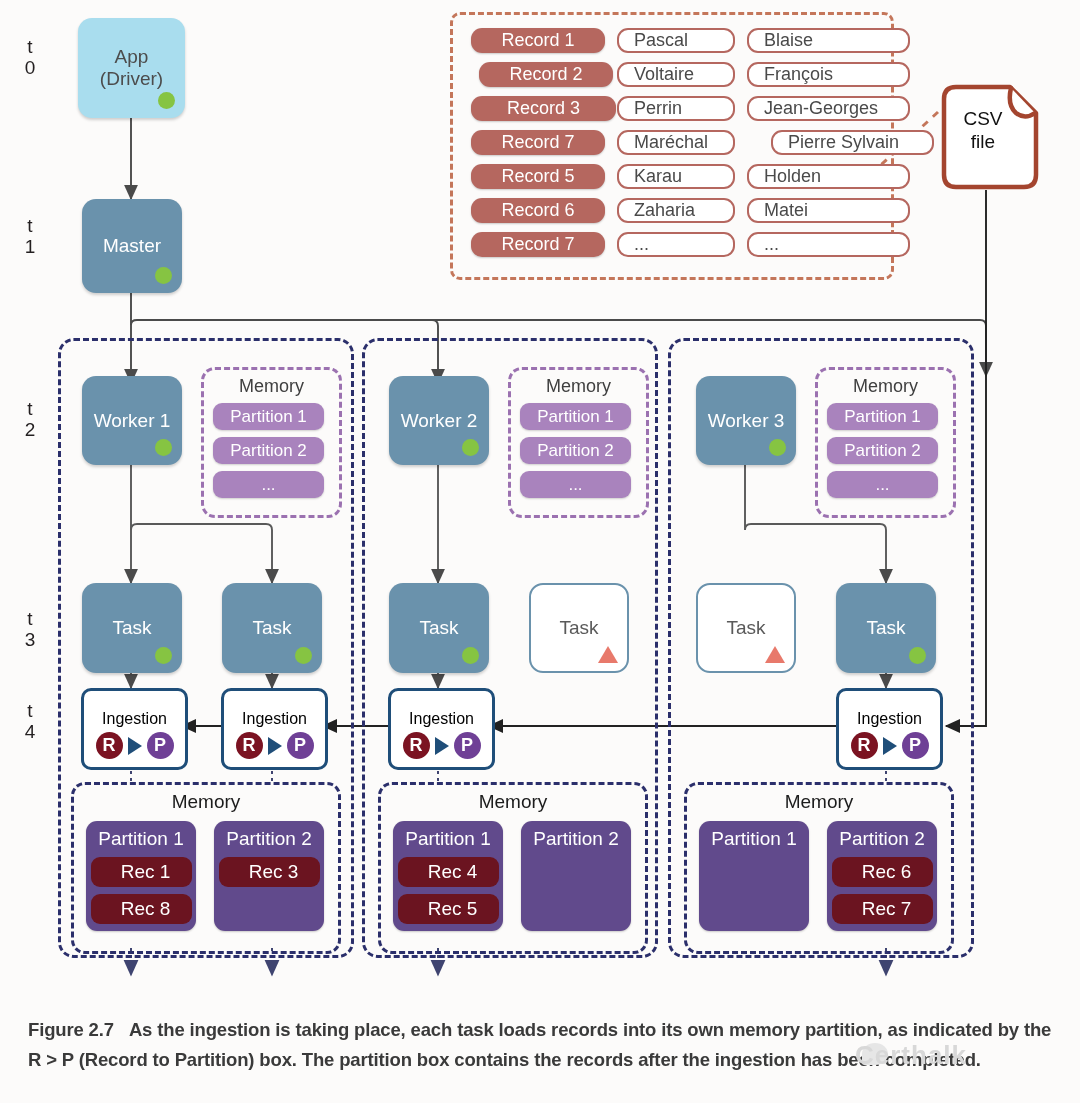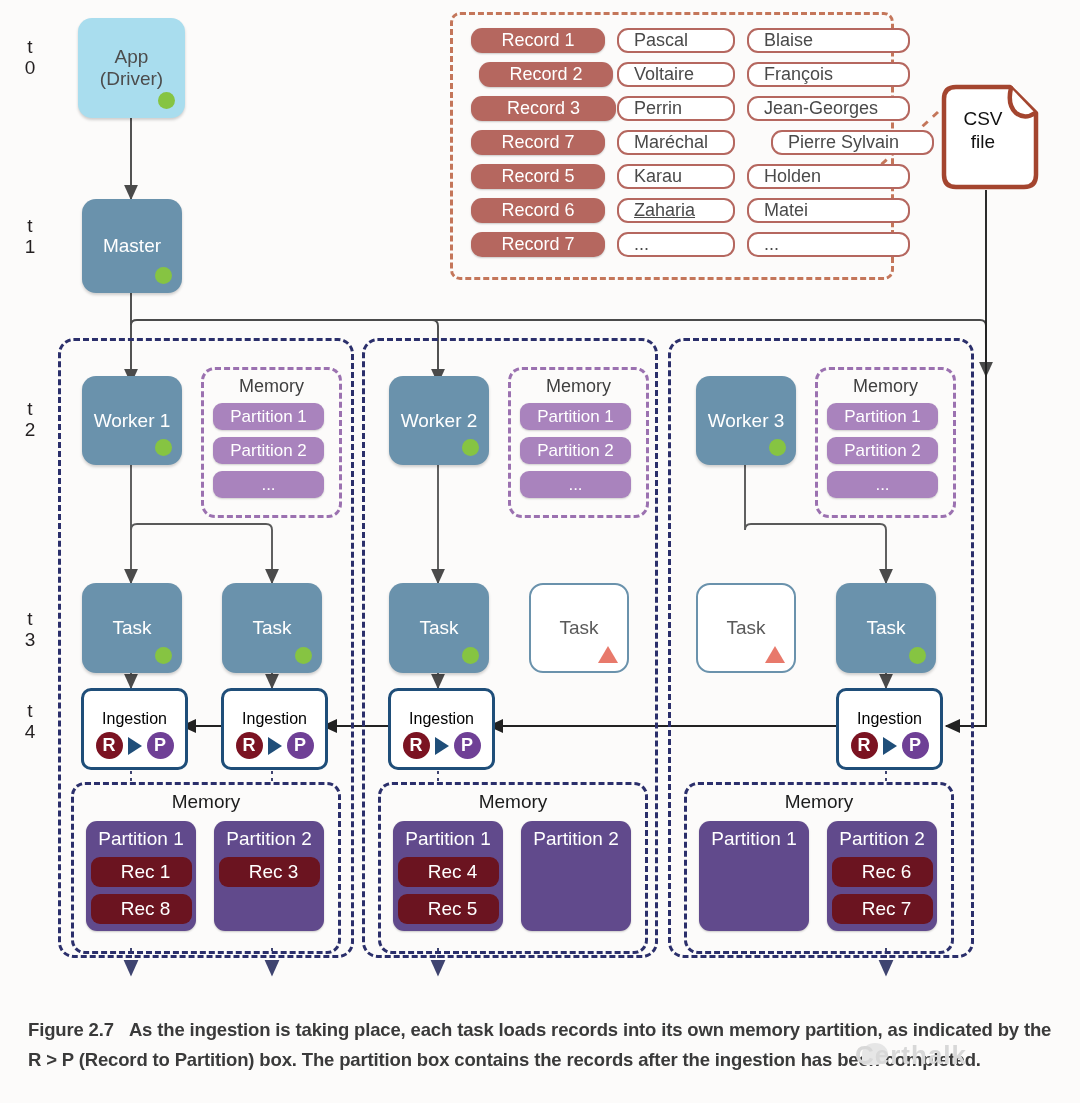--- a/index.html
+++ b/index.html
@@ -213,21 +213,21 @@
       </div>
 
       <div class="abs" style="left:0;top:136px;width:404px;height:25px;">
         <div class="rec-pill abs" style="left:0;top:0;width:134px;">Record 5</div>
         <div class="rec-cell abs" style="left:146px;top:0;width:118px;">Karau</div>
         <div class="rec-cell abs" style="left:276px;top:0;width:163px;">Holden</div>
       </div>
 
       <div class="abs" style="left:0;top:170px;width:404px;height:25px;">
         <div class="rec-pill abs" style="left:0;top:0;width:134px;">Record 6</div>
-        <div class="rec-cell abs" style="left:146px;top:0;width:118px;text-decoration:underline;">Zaharia</div>
+        <div class="rec-cell abs" style="left:146px;top:0;width:118px;">Zaharia</div>
         <div class="rec-cell abs" style="left:276px;top:0;width:163px;">Matei</div>
       </div>
 
       <div class="abs" style="left:0;top:204px;width:404px;height:25px;">
         <div class="rec-pill abs" style="left:0;top:0;width:134px;">Record 7</div>
         <div class="rec-cell abs" style="left:146px;top:0;width:118px;">...</div>
         <div class="rec-cell abs" style="left:276px;top:0;width:163px;">...</div>
       </div>
 
     </div>

